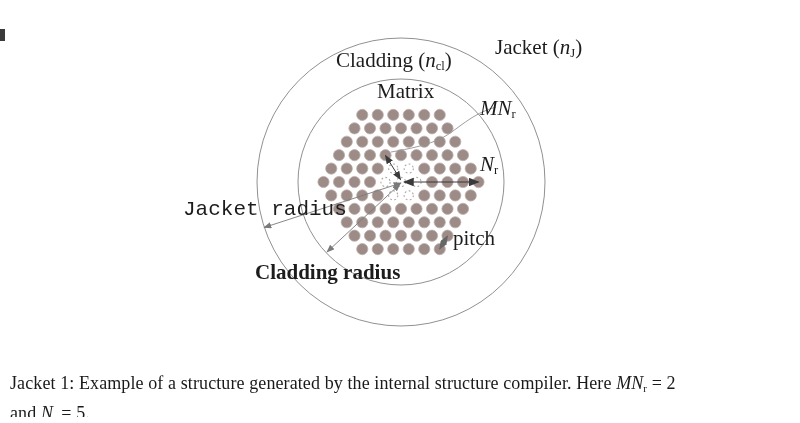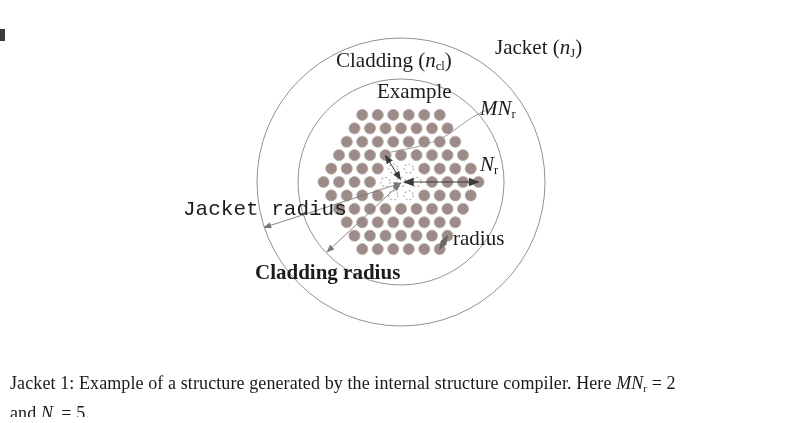--- a/index.html
+++ b/index.html
@@ -146,33 +146,33 @@
 
   <div class="lbl" style="left:495px;top:36px;">
     <span>Jacket (</span><span class="it">n</span><span class="sub">J</span><span>)</span>
   </div>
 
   <div class="lbl" style="left:336px;top:49px;">
     <span>Cladding (</span><span class="it">n</span><span class="sub">cl</span><span>)</span>
   </div>
 
   <div class="lbl" style="left:377px;top:80px;">
-    <span>Example</span>
+    <span>Matrix</span>
   </div>
 
   <div class="lbl" style="left:480px;top:97px;">
     <span class="it">MN</span><span class="sub">r</span>
   </div>
 
   <div class="lbl" style="left:480px;top:153px;">
     <span class="it">N</span><span class="sub">r</span>
   </div>
 
   <div class="lbl" style="left:453px;top:227px;">
-    <span>radius</span>
+    <span>pitch</span>
   </div>
 
   <div class="lbl" style="left:183px;top:199px;font-family:Liberation Mono, monospace;">
     <span>Jacket radius</span>
   </div>
 
   <div class="lbl" style="left:255px;top:261px;font-weight:bold;">
     <span>Cladding radius</span>
   </div>
 

